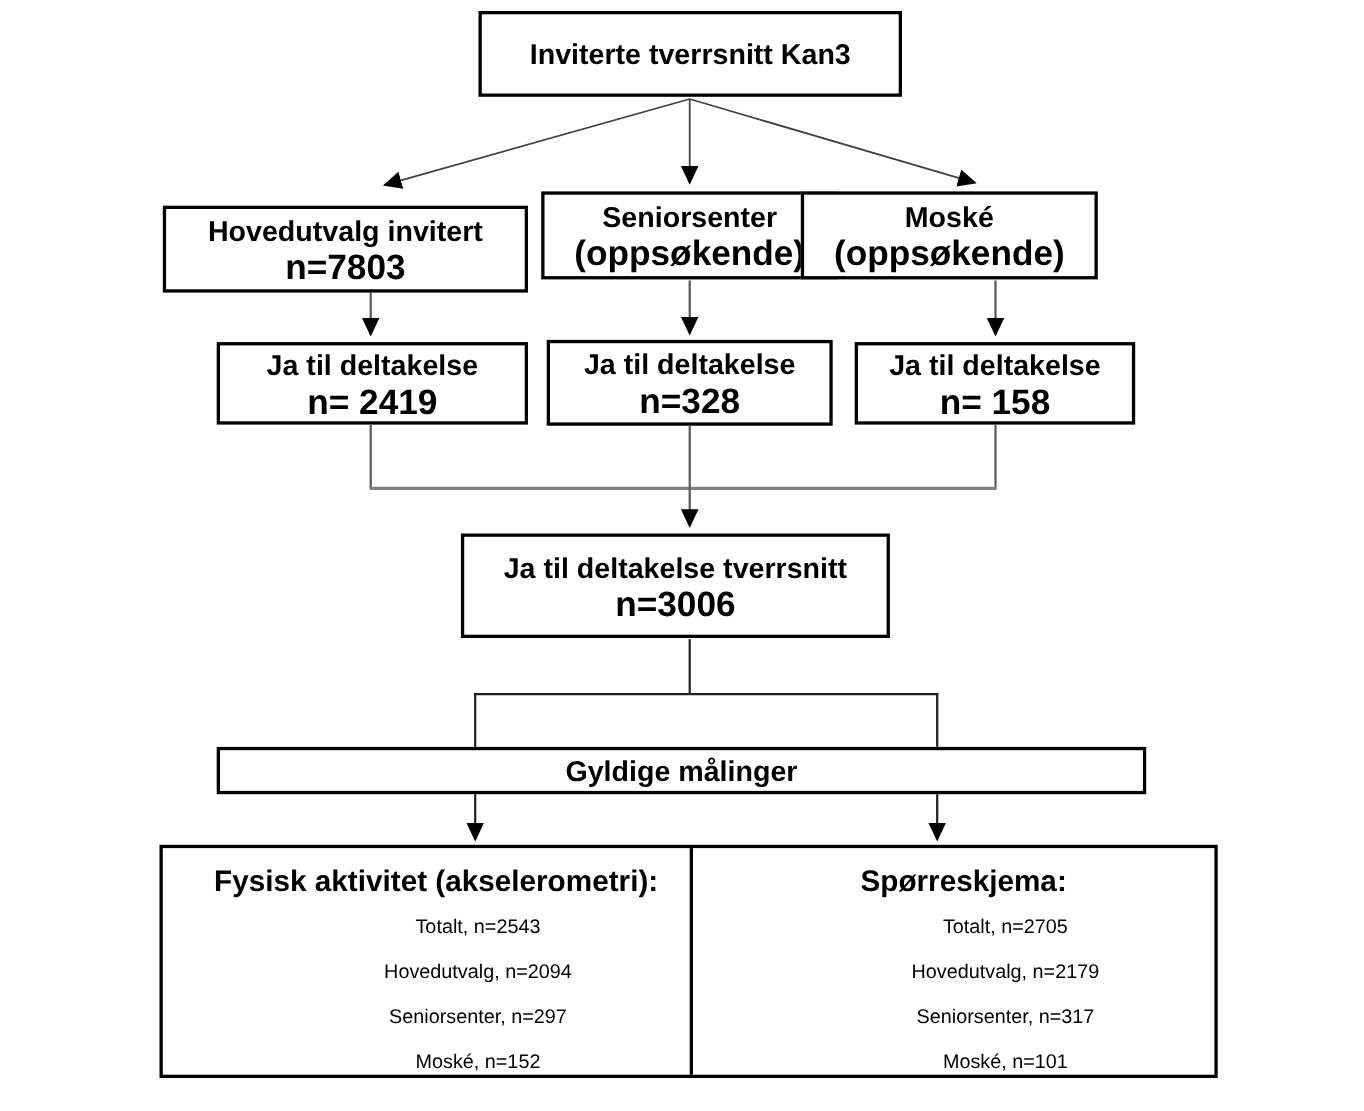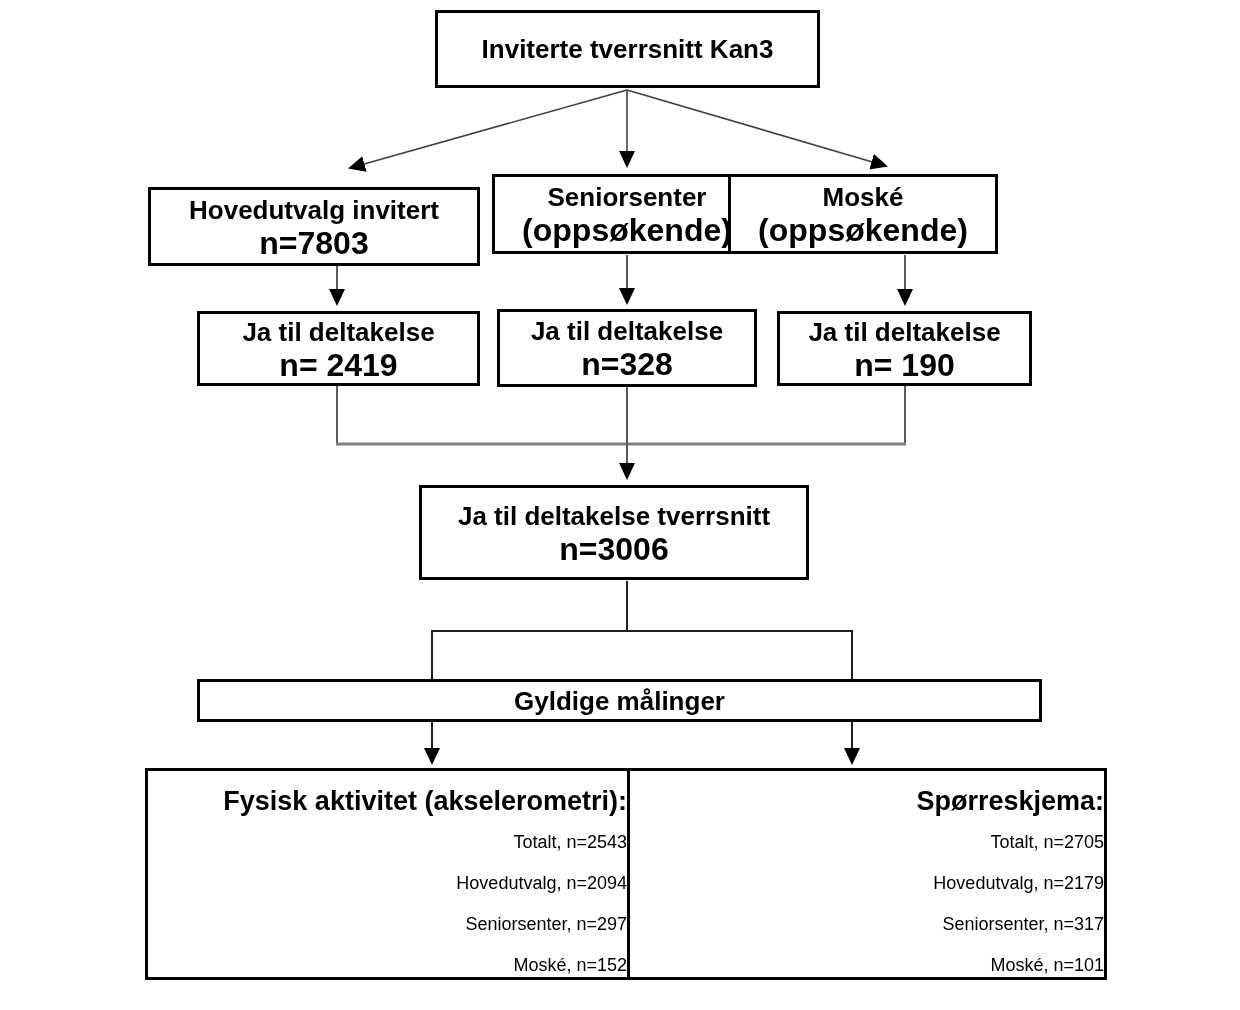--- a/index.html
+++ b/index.html
@@ -35,21 +35,21 @@
     text-align: center;
     z-index: 2;
   }
   .l1 { font-weight: 700; font-size: 26px; line-height: 33px; }
   .l2 { font-weight: 700; font-size: 32px; line-height: 33px; }
   .title-line { font-weight: 700; font-size: 26px; line-height: 30px; }
   .results {
     flex-direction: row;
     align-items: stretch;
     justify-content: flex-start;
-    text-align: right;
+    text-align: center;
   }
   .pane { box-sizing: border-box; padding: 10px 0 0 18px; }
   .pane-left  { width: 482px; border-right: 3px solid #000000; }
   .pane-right { flex: 1; }
   .res-header { font-weight: 700; font-size: 27px; line-height: 41px; }
   .res-item   { font-weight: 400; font-size: 18px; line-height: 41px; padding-left: 76px; }
 </style>
 </head>
 <body>
 
@@ -101,21 +101,21 @@
   <div class="box" style="left:197px; top:311px; width:283px; height:75px;">
     <span class="l1">Ja til deltakelse</span>
     <span class="l2">n= 2419</span>
   </div>
   <div class="box" style="left:497px; top:309px; width:260px; height:78px;">
     <span class="l1">Ja til deltakelse</span>
     <span class="l2">n=328</span>
   </div>
   <div class="box" style="left:777px; top:311px; width:255px; height:75px;">
     <span class="l1">Ja til deltakelse</span>
-    <span class="l2">n= 190</span>
+    <span class="l2">n= 158</span>
   </div>
 
   <div class="box" style="left:419px; top:485px; width:390px; height:95px;">
     <span class="l1">Ja til deltakelse tverrsnitt</span>
     <span class="l2">n=3006</span>
   </div>
 
   <div class="box" style="left:197px; top:679px; width:845px; height:43px;">
     <span class="title-line" style="line-height:1;">Gyldige målinger</span>
   </div>

